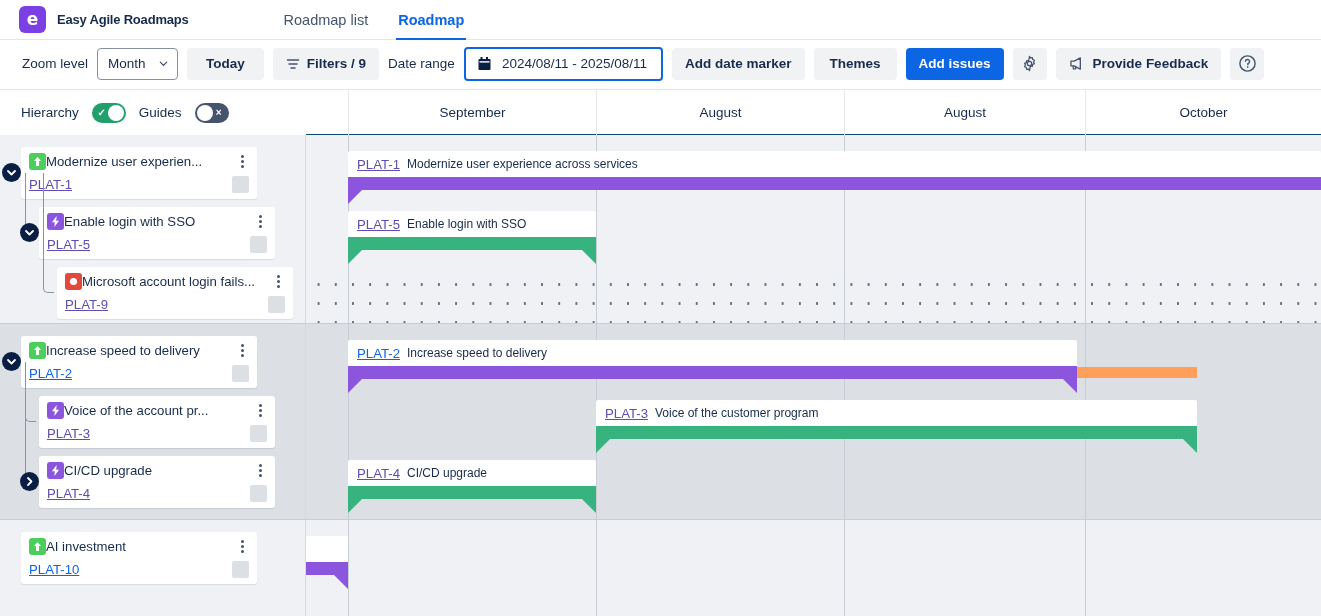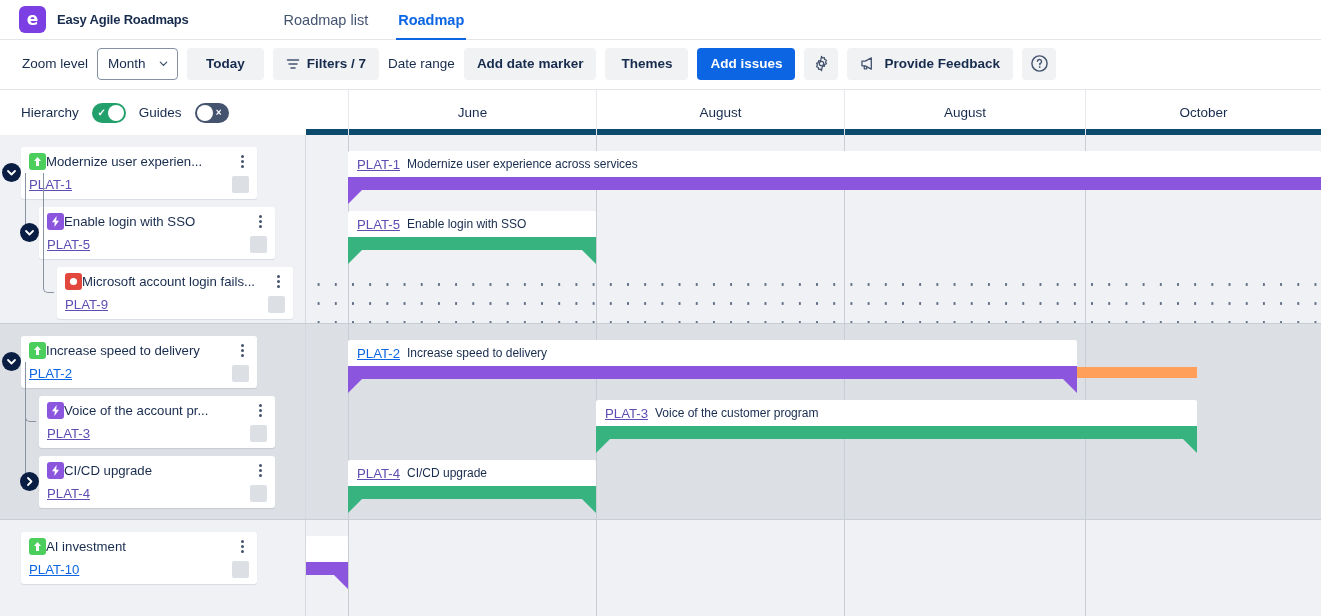--- a/index.html
+++ b/index.html
@@ -60,21 +60,21 @@
     height: 34px; padding: 0 14px 0 12px;
     border: 2px solid #0C66E4; border-radius: 4px; background: #fff;
     font-size: 13.5px; color: #172B4D; cursor: pointer;
   }
   #tb-today { padding: 0 19px; }
   #tb-themes { padding: 0 16px; }
 
   
   .subhead {
     position: absolute; top: 90px; left: 0; width: 1321px; height: 45px;
-    background: #fff; border-bottom: 6px solid #0c4a6e;
+    background: #fff; border-bottom: 1px solid #0c4a6e;
   }
   .subhead-left {
     position: absolute; left: 0; top: 0; width: 306px; height: 45px;
     display: flex; align-items: center; gap: 13px; padding-left: 21px;
     background: #fff; z-index: 3;
   }
   .tog-label { font-size: 13.5px; color: #172B4D; }
   .toggle {
     width: 34px; height: 20px; border-radius: 10px; position: relative; cursor: pointer;
     display: flex; align-items: center;
@@ -201,23 +201,32 @@
       <span>Month</span>
       <svg width="11" height="11" viewBox="0 0 12 12">
         <path d="M2.5 4.5 L6 8 L9.5 4.5" stroke="#44546F" stroke-width="1.4" fill="none" stroke-linecap="round"></path>
       </svg>
     </div>
     <button class="btn" id="tb-today">Today</button>
     <button class="btn">
       <svg width="14" height="14" viewBox="0 0 14 14">
         <path d="M1.5 3h11M3 7h8M5 11h4" stroke="#44546F" stroke-width="1.5" stroke-linecap="round"></path>
       </svg>
-      <span>Filters / 7</span>
+      <span>Filters / 9</span>
     </button>
     <div class="tb-label">Date range</div>
+    <div class="daterange">
+      <svg width="13" height="14" viewBox="0 0 13 14">
+        <rect x="0.5" y="2" width="12" height="11" rx="1" fill="#091E42"></rect>
+        <rect x="2.5" y="0" width="2" height="3" fill="#091E42"></rect>
+        <rect x="8" y="0" width="2" height="3" fill="#091E42"></rect>
+        <rect x="1.5" y="4.2" width="10" height="1.4" fill="#fff"></rect>
+      </svg>
+      <span>2024/08/11 - 2025/08/11</span>
+    </div>
     <button class="btn">Add date marker</button>
     <button class="btn" id="tb-themes">Themes</button>
     <button class="btn primary">Add issues</button>
     <button class="btn icon-only">
       <svg width="17" height="17" viewBox="0 0 20 20">
         <path d="M10 1.6l1.1 1.9 2.2-.4.5 2.2 2 .9-1 2 1 2-2 .9-.5 2.2-2.2-.4L10 18.4l-1.1-1.9-2.2.4-.5-2.2-2-.9 1-2-1-2 2-.9.5-2.2 2.2.4z" fill="none" stroke="#44546F" stroke-width="1.5" stroke-linejoin="round"></path>
         <circle cx="10" cy="10" r="2.6" fill="none" stroke="#44546F" stroke-width="1.5"></circle>
       </svg>
     </button>
     <button class="btn">
@@ -244,21 +253,21 @@
         <span class="knob"></span>
       </div>
       <span class="tog-label">Guides</span>
       <div class="toggle off">
         <span class="mark">×</span>
         <span class="knob"></span>
       </div>
     </div>
     <div class="months" id="months-row">
         <div class="mcell nolabel" style="width: 42px;"></div>
-        <div class="mcell" style="width: 248px;">June</div>
+        <div class="mcell" style="width: 248px;">September</div>
         <div class="mcell" style="width: 248px;">August</div>
         <div class="mcell" style="width: 241px;">August</div>
         <div class="mcell" style="width: 236px;">October</div>
       </div>
   </div>
 
   <div class="body" id="roadmap-body">
       <div class="group g1" style="height: 188px;">
         <div class="grid">
           <div class="vline" style="left: 42px;"></div>

